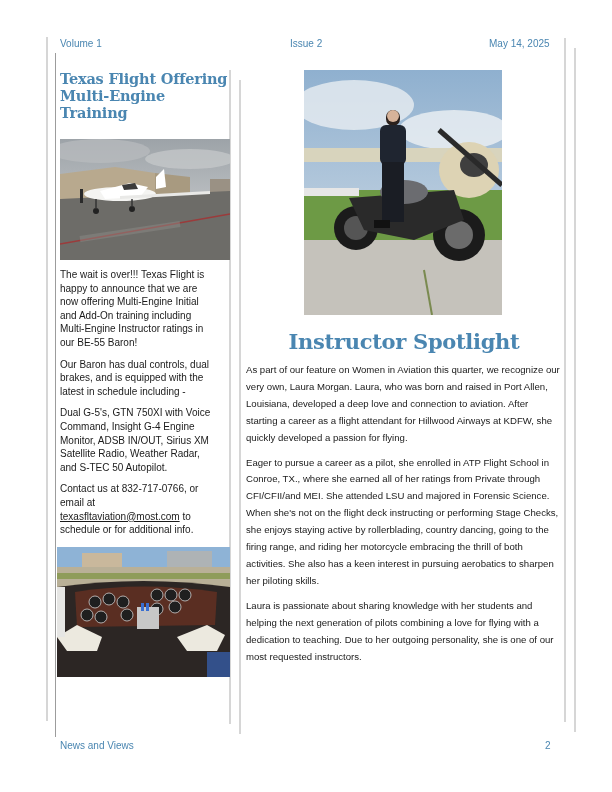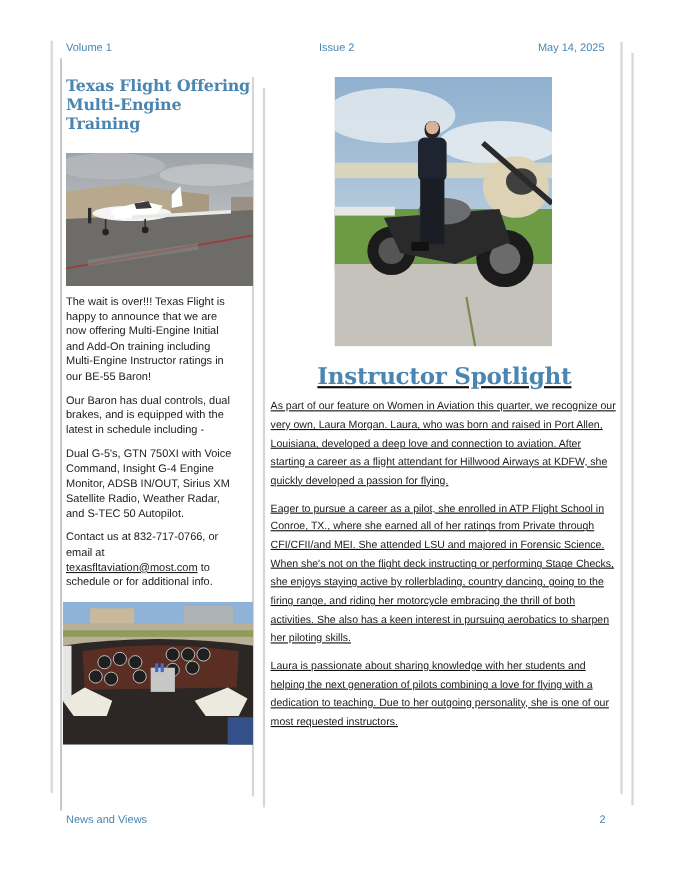--- a/index.html
+++ b/index.html
@@ -9,21 +9,21 @@
   .vline.dark { width: 1px; background: #9c9c9c; }
   .hdr { position: absolute; top: 38px; font-size: 10px; color: #4a86b1; }
   .ftr { position: absolute; top: 740px; font-size: 10px; color: #4a86b1; }
   .left-col { position: absolute; left: 60px; top: 70px; width: 170px; }
   .left-title { font-family: "DejaVu Serif", "Liberation Serif", serif; font-weight: bold;
                 color: #4a86b1; font-size: 14.5px; line-height: 17px; margin: 0 0 18px 0;
                 letter-spacing: -0.2px; }
   .photo { position: relative; overflow: hidden; }
   .left-col p { font-size: 10px; line-height: 13.6px; margin: 0 15px 8px 0; color: #1a1a1a; }
   .left-col a { color: #1a1a1a; text-decoration: underline; }
-  .right-col { position: absolute; left: 246px; top: 70px; width: 316px; text-decoration: underline; }
+  .right-col { position: absolute; left: 246px; top: 70px; width: 316px; }
   .spot-title { font-family: "DejaVu Serif", "Liberation Serif", serif; font-weight: bold;
                 color: #4a86b1; font-size: 21px; text-align: center; margin: 14px 0 8px 0;
                 letter-spacing: -0.3px; }
   .right-col p { font-size: 9.6px; line-height: 16.9px; margin: 0 0 8px 0; color: #1a1a1a; }
 </style>
 </head>
 <body>
 
 <div class="vline" style="left:46px; top:37px; height:684px;"></div>
 <div class="vline dark" style="left:55px; top:53px; height:684px;"></div>

